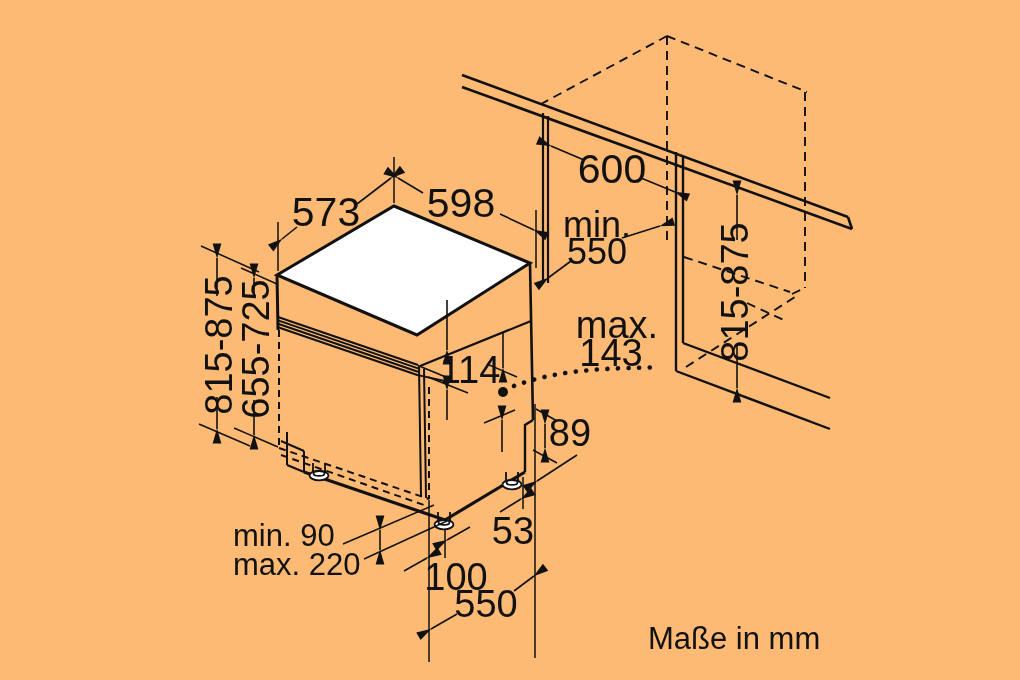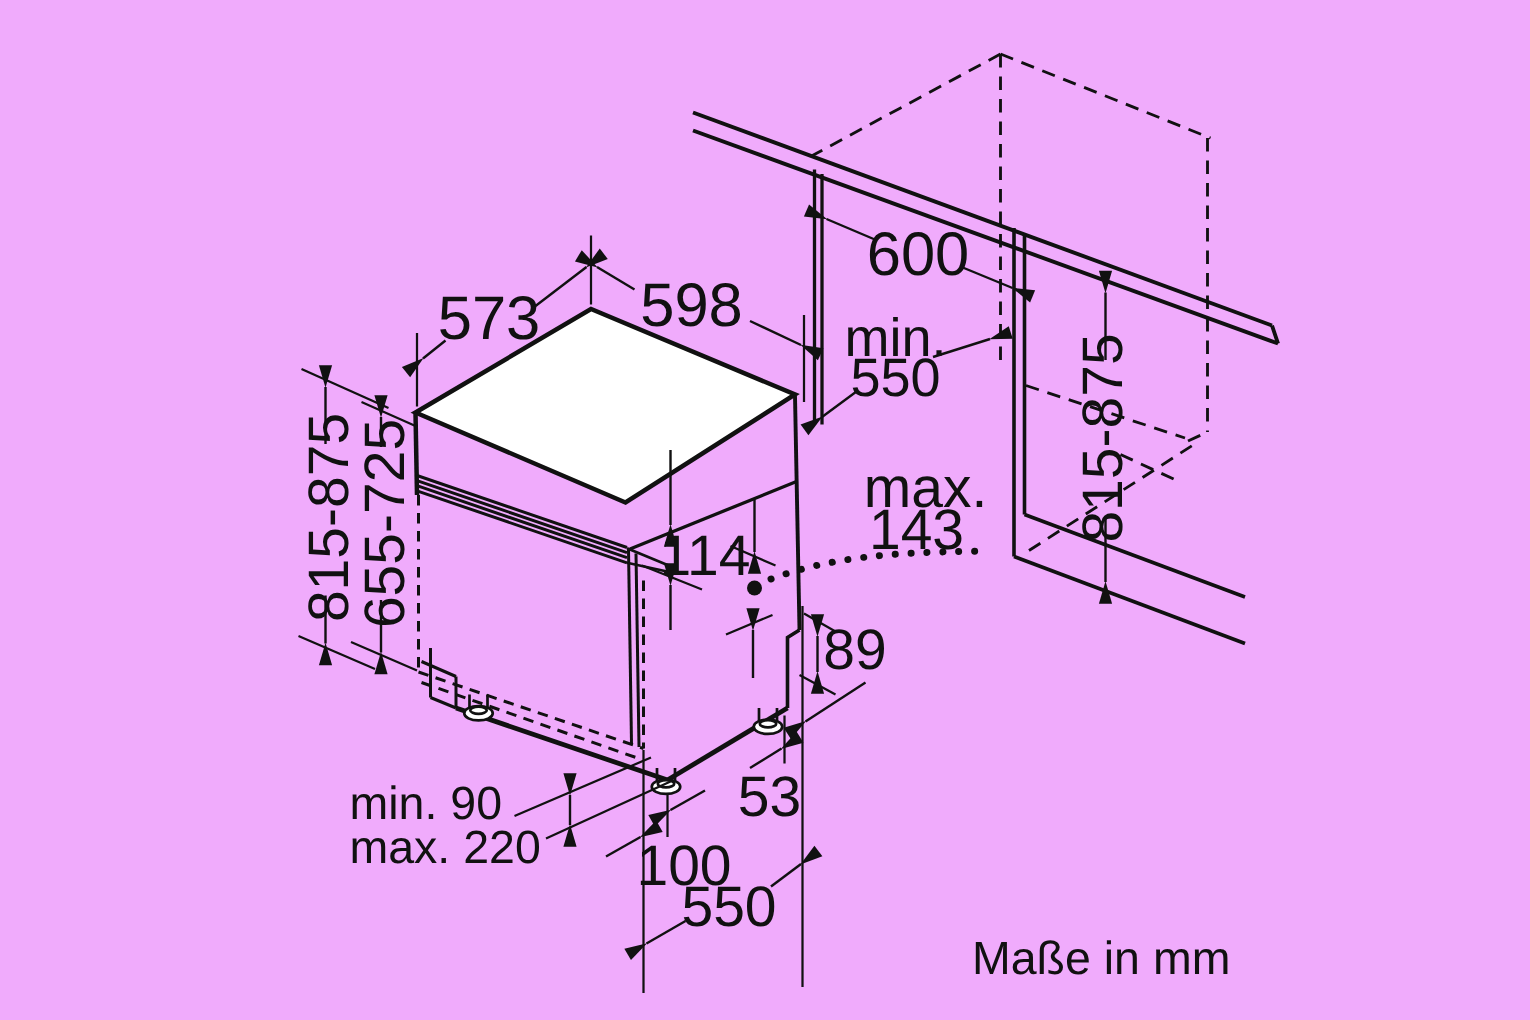--- a/index.html
+++ b/index.html
@@ -1,16 +1,16 @@
 <!DOCTYPE html>
 <html><head>
 <meta charset="utf-8">
 <style>
   html,body{margin:0;padding:0;background:#fff;}
-  .stage{position:relative;width:1020px;height:680px;background:#f0abfc;overflow:hidden;}
+  .stage{position:relative;width:1020px;height:680px;background:#fdba74;overflow:hidden;}
   svg{display:block;}
   text{font-family:"Liberation Sans","DejaVu Sans",sans-serif;fill:#111;}
 </style>
 </head>
 <body>
 
 <div class="stage">
 <svg width="1020" height="680" viewBox="0 0 1020 680">
   <defs>
     <marker id="ah" markerUnits="userSpaceOnUse" markerWidth="18" markerHeight="12" viewBox="-1 -6 18 12" refX="0.5" refY="0" orient="auto" overflow="visible">

